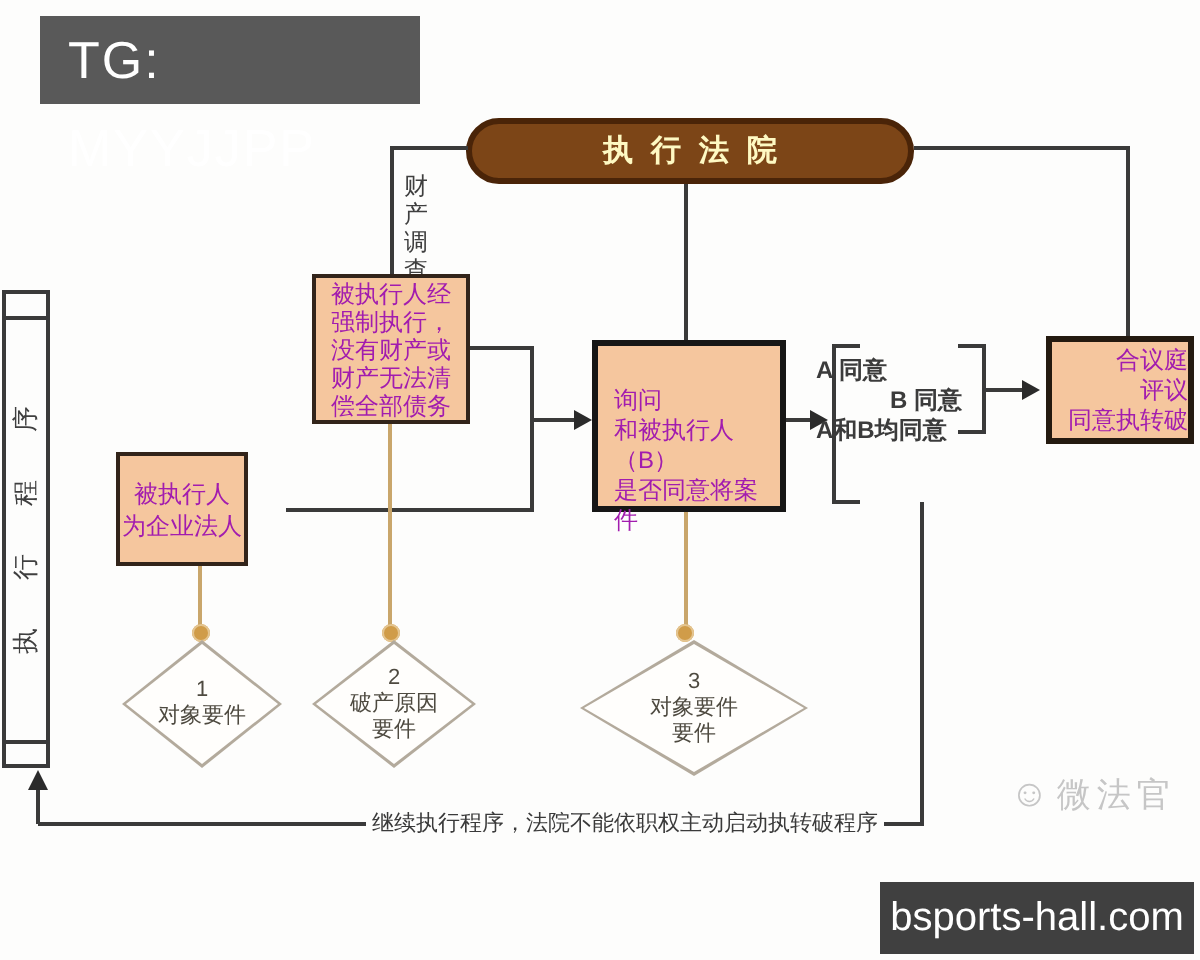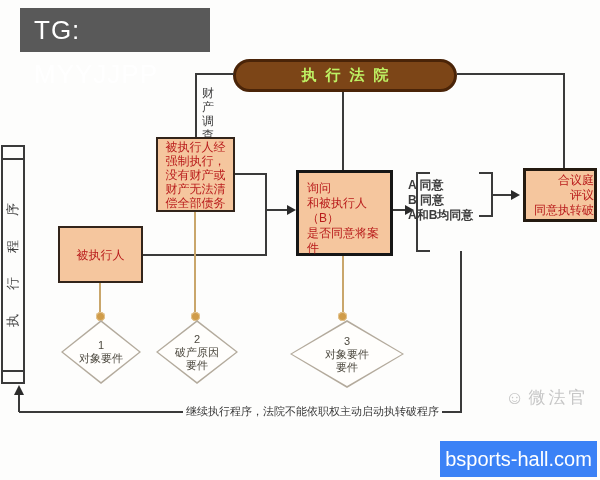--- a/index.html
+++ b/index.html
@@ -16,46 +16,46 @@
   .arrow-up{position:absolute;width:0;height:0;
     border-left:5px solid transparent;border-right:5px solid transparent;
     border-bottom:10px solid #2b2b2b;}
   .dot{position:absolute;width:9px;height:9px;border-radius:50%;
     background:#d09c49;box-shadow:0 0 0 1px #e4c591 inset;}
   
   .tg-banner{position:absolute;left:20px;top:8px;width:190px;height:44px;
     background:#595959;color:#fff;font-size:26px;line-height:44px;
     padding-left:14px;box-sizing:border-box;letter-spacing:1px;}
   .site-footer{position:absolute;left:440px;top:441px;width:157px;height:36px;
-    background:#3b82f6;color:#fff;font-size:20px;line-height:36px;
+    background:#404040;color:#fff;font-size:20px;line-height:36px;
     text-align:center;}
   
   .court{position:absolute;left:233px;top:59px;width:224px;height:33px;
     background:#7c4517;border:3px solid #4a2408;border-radius:17px;
-    box-sizing:border-box;color:#bef264;font-size:15px;font-weight:bold;
+    box-sizing:border-box;color:#fef9c3;font-size:15px;font-weight:bold;
     letter-spacing:9px;display:flex;align-items:center;justify-content:center;
     padding-left:9px;}
   
   .proc-bar{position:absolute;left:1px;top:145px;width:24px;height:239px;
     border:2px solid #3a3a3a;box-sizing:border-box;background:#fdfdfc;
     display:flex;align-items:center;justify-content:center;}
   .proc-bar .cap{position:absolute;left:0;width:100%;height:2px;background:#3a3a3a;}
   .proc-label{transform:rotate(-90deg);white-space:nowrap;font-size:13px;
     color:#3f3f3f;letter-spacing:24px;padding-left:24px;}
   
   .pbox{position:absolute;background:#f5c69e;border:2px solid #32241a;
-    box-sizing:border-box;color:#b91c1c;font-size:12px;
+    box-sizing:border-box;color:#a21caf;font-size:12px;
     display:flex;flex-direction:column;justify-content:center;}
   .pbox .ln{display:block;}
   .box-forced{left:156px;top:137px;width:79px;height:75px;text-align:center;
     line-height:14px;}
-  .box-corp{left:58px;top:226px;width:85px;height:57px;text-align:center;
+  .box-corp{left:58px;top:226px;width:66px;height:57px;text-align:center;
     line-height:16px;}
   .box-inquiry{left:296px;top:170px;width:97px;height:86px;border:3px solid #161616;
-    line-height:15px;padding-left:8px;justify-content:flex-start;padding-top:8px;}
+    line-height:15px;padding-left:8px;justify-content:flex-start;padding-top:20px;}
   .box-panel{left:523px;top:168px;width:74px;height:54px;border:3px solid #241a10;
     text-align:right;line-height:15px;}
   
   .vert-label{position:absolute;left:201px;top:86px;width:14px;font-size:12px;
     line-height:14px;color:#3f3f3f;word-break:break-all;text-align:center;}
   
   .consent-line{position:absolute;left:408px;font-size:12px;color:#3b3b3b;
     white-space:nowrap;font-weight:bold;}
   
   .dia{position:absolute;}
@@ -100,20 +100,21 @@
   <div class="pbox box-forced">
     <span class="ln">被执行人经</span>
     <span class="ln">强制执行，</span>
     <span class="ln">没有财产或</span>
     <span class="ln">财产无法清</span>
     <span class="ln">偿全部债务</span>
   </div>
 
   <div class="pbox box-corp">
     <span class="ln">被执行人</span>
+    <span class="ln">为企业法人</span>
   </div>
 
   <div class="hline" style="left:235px;top:173px;width:32px;height:2px;"></div>
   <div class="hline" style="left:143px;top:254px;width:124px;height:2px;"></div>
   <div class="vline" style="left:265px;top:173px;width:2px;height:83px;"></div>
   <div class="hline" style="left:267px;top:209px;width:21px;height:2px;"></div>
   <div class="arrow-right" style="left:287px;top:205px;"></div>
 
   <div class="pbox box-inquiry">
     <span class="ln">询问</span>
@@ -125,21 +126,21 @@
   <div class="arrow-right" style="left:405px;top:205px;"></div>
 
   <div class="vline" style="left:416px;top:172px;width:2px;height:80px;"></div>
   <div class="hline" style="left:416px;top:172px;width:14px;height:2px;"></div>
   <div class="hline" style="left:416px;top:250px;width:14px;height:2px;"></div>
   <div class="vline" style="left:491px;top:172px;width:2px;height:45px;"></div>
   <div class="hline" style="left:479px;top:172px;width:14px;height:2px;"></div>
   <div class="hline" style="left:479px;top:215px;width:14px;height:2px;"></div>
 
   <div class="consent-line" style="top:177px;">A 同意</div>
-  <div class="consent-line" style="top:192px;">B 同意</div>
+  <div class="consent-line" style="top:192px;margin-left:37px;">B 同意</div>
   <div class="consent-line" style="top:207px;">A和B均同意</div>
 
   <div class="hline" style="left:493px;top:194px;width:19px;height:2px;"></div>
   <div class="arrow-right" style="left:511px;top:190px;"></div>
 
   <div class="pbox box-panel">
     <span class="ln">合议庭</span>
     <span class="ln">评议</span>
     <span class="ln">同意执转破</span>
   </div>

